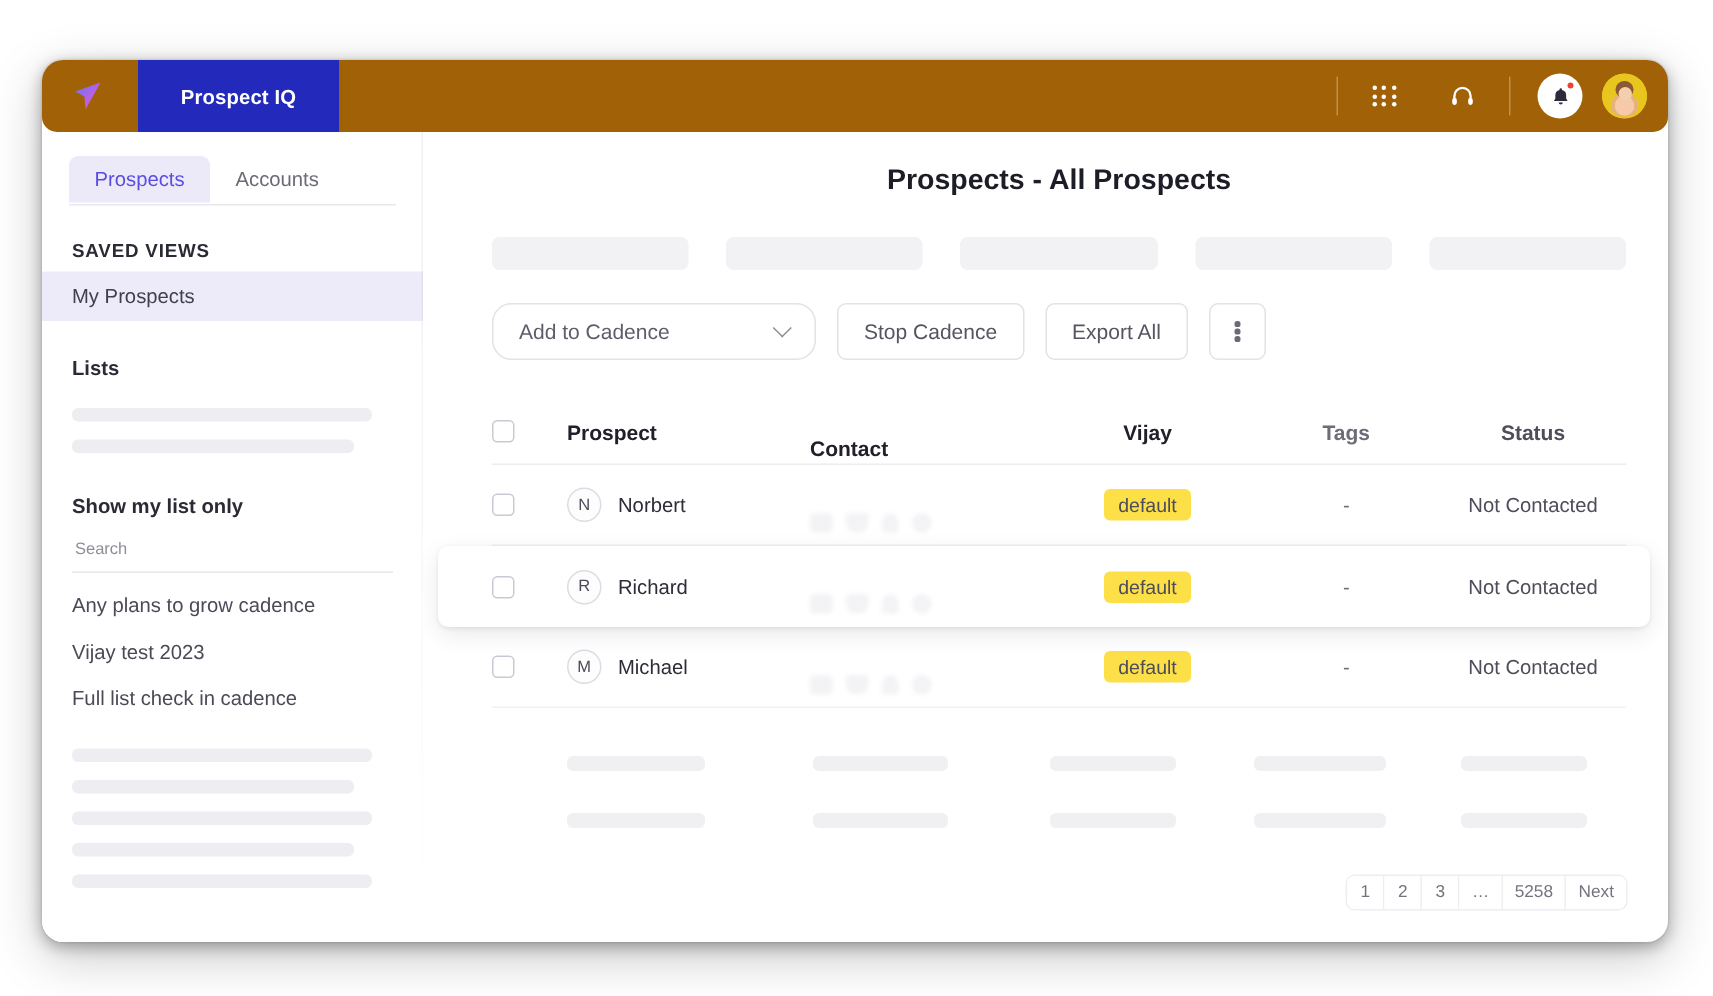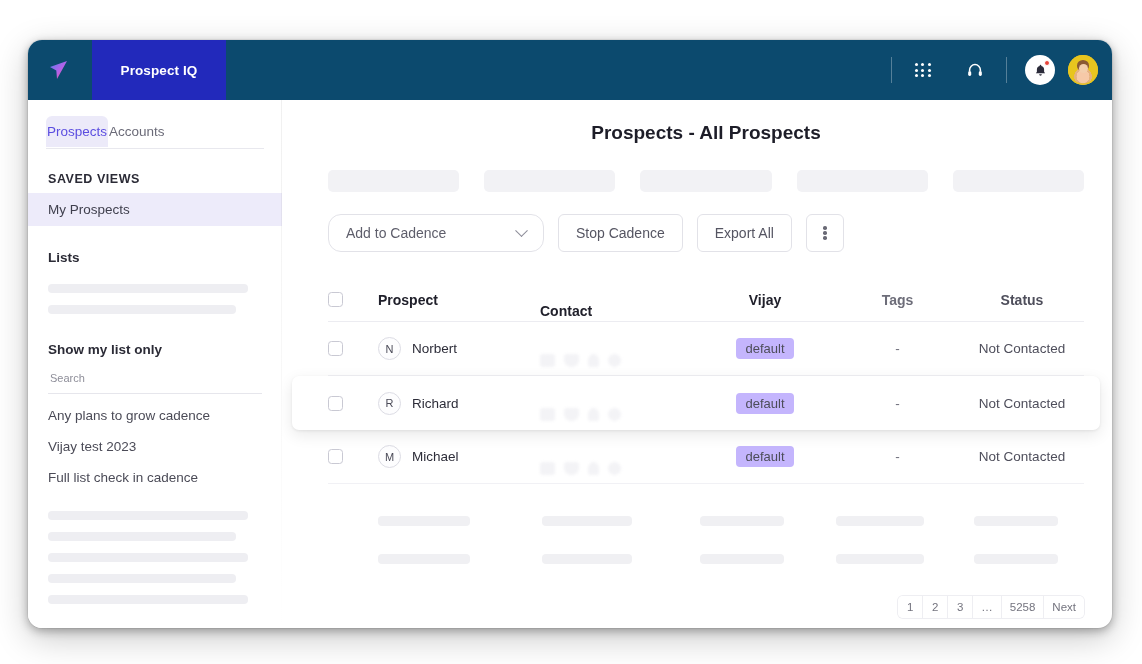--- a/index.html
+++ b/index.html
@@ -18,25 +18,26 @@
     background: #ffffff;
     border-radius: 14px;
     overflow: hidden;
     box-shadow: 0 0 0 1px rgba(0,0,0,0.05),
                 0 3px 10px rgba(0,0,0,0.30),
                 0 10px 34px rgba(0,0,0,0.22);
   }
 
   
   #topnav {
-    height: 60px;
-    background: #0c4a6e;
+    height: 48px;
+    background: #a16207;
     display: flex;
     align-items: stretch;
     position: relative;
+    border-radius: 10px;
   }
   #logo-wrap {
     width: 64px;
     display: flex; align-items: center; justify-content: center;
   }
   #brand-tab {
     width: 134px;
     background: #2229bb;
     display: flex; align-items: center; justify-content: center;
     color: #ffffff;
@@ -108,21 +109,21 @@
     position: absolute; right: 0; top: 0; bottom: 0; width: 1px;
     background: linear-gradient(to bottom, rgba(0,0,0,0.06), rgba(0,0,0,0.0));
   }
   #tabs {
     display: flex;
     margin: 0 18px 14px 18px;
     border-bottom: 1px solid #e8e8ee;
     padding-bottom: 1px;
   }
   .tab {
-    padding: 8px 1px;
+    padding: 8px 17px;
     font-size: 13.5px;
     color: #6b6b78;
     border-radius: 6px 6px 0 0;
     cursor: pointer;
   }
   .tab.active {
     background: #eceaf9;
     color: #5b4de0;
     font-weight: normal;
   }
@@ -265,21 +266,21 @@
     width: 15px; height: 13px;
     background: #f3f3f6;
     border-radius: 3px;
     filter: blur(1.4px);
   }
   .contact-icon.c2 { border-radius: 3px 3px 7px 7px; }
   .contact-icon.c3 { border-radius: 50% 50% 20% 20%; width: 11px; }
   .contact-icon.c4 { border-radius: 50%; width: 13px; height: 13px; }
   .badge-default {
     display: inline-block;
-    background: #c4b5fd;
+    background: #fde047;
     color: #4d4d59;
     font-size: 13px;
     padding: 3px 9px;
     border-radius: 4px;
   }
   .data-row { border-bottom: 1px solid #f1f1f5; }
   .data-row.hovered {
     position: relative;
     margin-left: -36px;
     padding-left: 36px;

